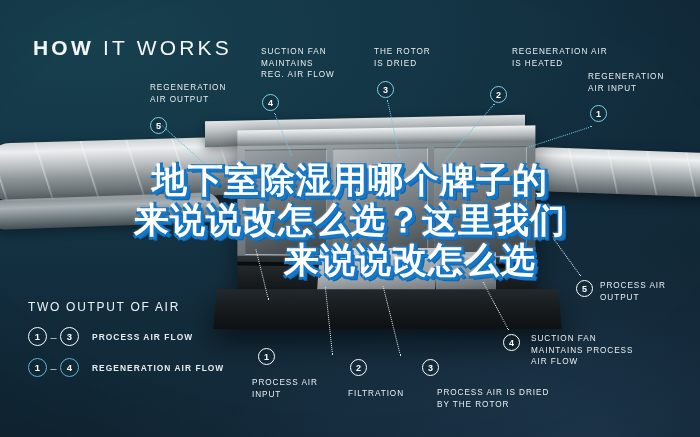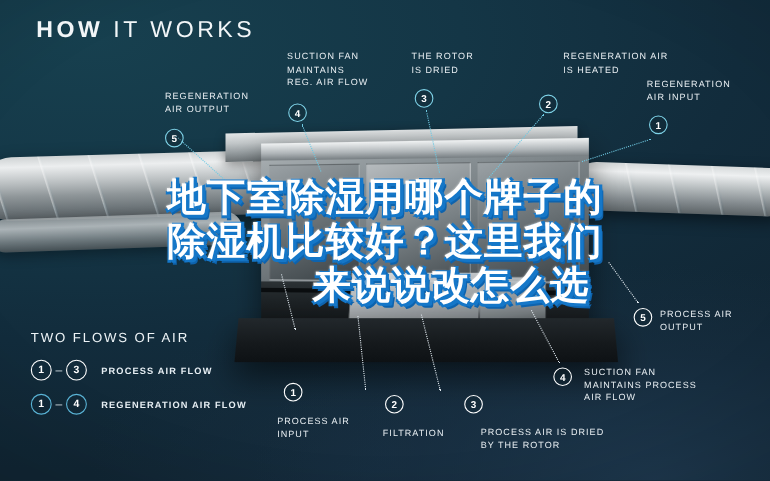--- a/index.html
+++ b/index.html
@@ -129,21 +129,21 @@
     opacity:.9;transform:skewX(-4deg);
   }
   .inner-bright2{
     position:absolute;left:436px;top:252px;width:60px;height:46px;
     background:linear-gradient(170deg,#cfd3d5,#8c9397 70%,#5c6367);
     opacity:.85;
   }
 
   
   .title{
-    position:absolute;left:33px;top:16px;
+    position:absolute;left:33px;top:36px;
     font-size:21px;letter-spacing:3.2px;font-weight:300;
     color:#f2f6f8;
   }
   .title .bold{font-weight:600;}
 
   .callout{position:absolute;}
   .callout .lbl{
     font-size:8.2px;letter-spacing:.95px;line-height:1.42;
     font-weight:400;color:#e8eef2;text-transform:uppercase;
     white-space:pre-line;
@@ -320,21 +320,21 @@
 
   <div class="num white" style="left:258px;top:348px;">
     <span>1</span>
   </div>
   <div class="callout" style="left:252px;top:377px;">
     <div class="lbl">PROCESS AIR
 INPUT</div>
   </div>
 
   <div class="legend">
-    <h3>TWO FLOWS OF AIR</h3>
+    <h3>TWO OUTPUT OF AIR</h3>
 
     <div class="legend-row">
       <div class="lg-c">
         <span>1</span>
       </div>
       <div class="dash">–</div>
       <div class="lg-c">
         <span>3</span>
       </div>
       <div class="lg-text">PROCESS AIR FLOW</div>
@@ -347,17 +347,17 @@
       <div class="dash">–</div>
       <div class="lg-c">
         <span>4</span>
       </div>
       <div class="lg-text">REGENERATION AIR FLOW</div>
     </div>
   </div>
 
   <div class="headline">
     <span class="l l1">地下室除湿用哪个牌子的</span>
-    <span class="l l2">除湿机比较好？这里我们</span>
+    <span class="l l2">来说说改怎么选？这里我们</span>
     <span class="l l3">来说说改怎么选</span>
   </div>
 
 </div>
 
 </body></html>

